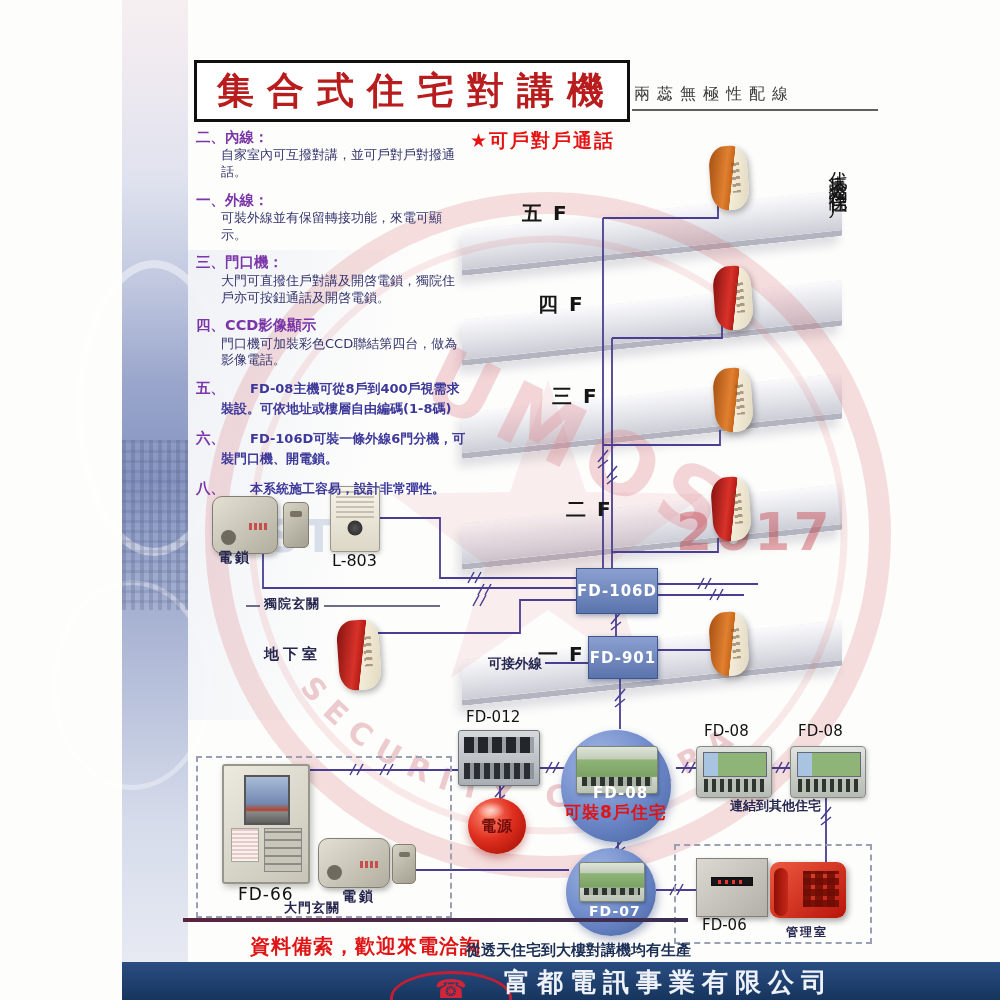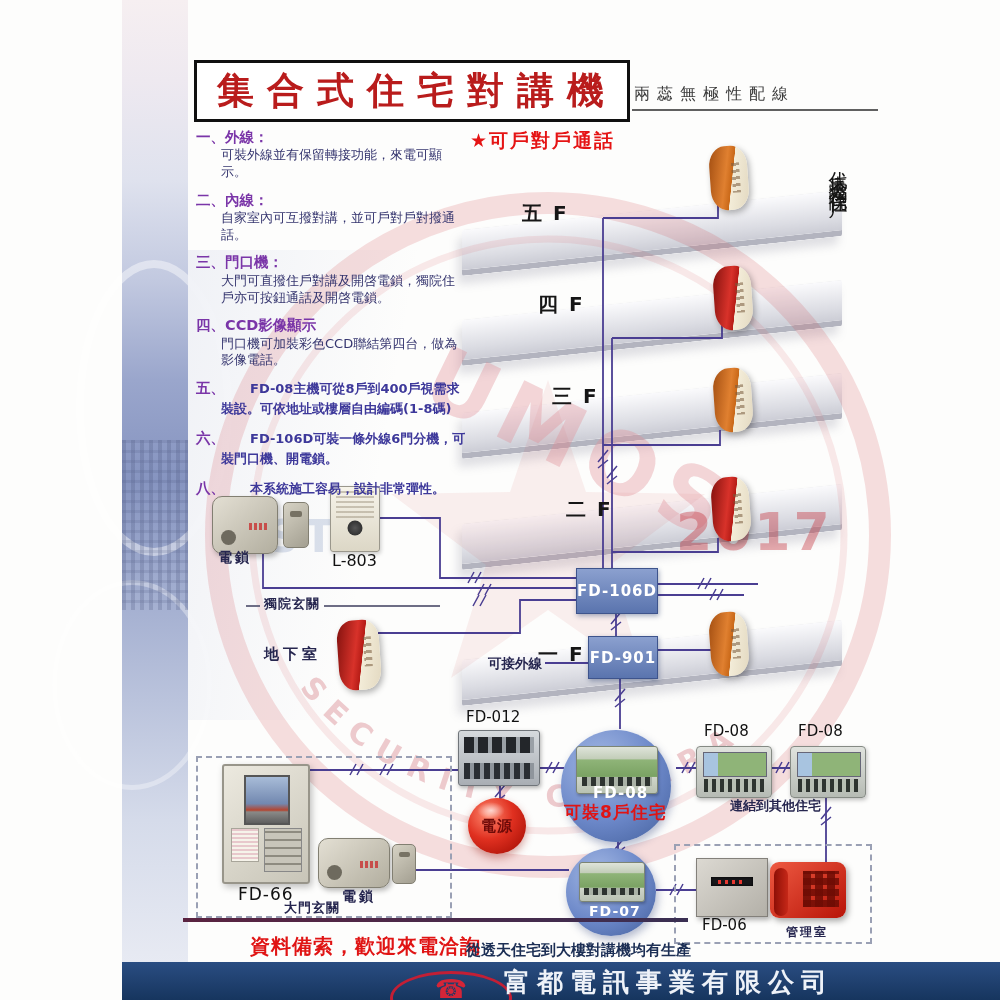--- a/index.html
+++ b/index.html
@@ -185,26 +185,26 @@
   </svg>
 
   <div class="abs titlebox">
     <span>集合式住宅對講機</span>
   </div>
   <div class="abs subtitle">兩蕊無極性配線</div>
   <div class="abs subrule"></div>
 
   <div class="abs features">
     <div class="feat">
+      <span class="fnum">二、</span><span class="fhead">內線：</span>
+      <span class="fbody">自家室內可互撥對講，並可戶對戶對撥通話。</span>
+    </div>
+    <div class="feat">
       <span class="fnum">一、</span><span class="fhead">外線：</span>
       <span class="fbody">可裝外線並有保留轉接功能，來電可顯示。</span>
-    </div>
-    <div class="feat">
-      <span class="fnum">二、</span><span class="fhead">內線：</span>
-      <span class="fbody">自家室內可互撥對講，並可戶對戶對撥通話。</span>
     </div>
     <div class="feat">
       <span class="fnum">三、</span><span class="fhead">門口機：</span>
       <span class="fbody">大門可直撥住戶對講及開啓電鎖，獨院住戶亦可按鈕通話及開啓電鎖。</span>
     </div>
     <div class="feat">
       <span class="fnum">四、</span><span class="fhead">CCD影像顯示</span>
       <span class="fbody">門口機可加裝彩色CCD聯結第四台，做為影像電話。</span>
     </div>
     <div class="feat inline">

